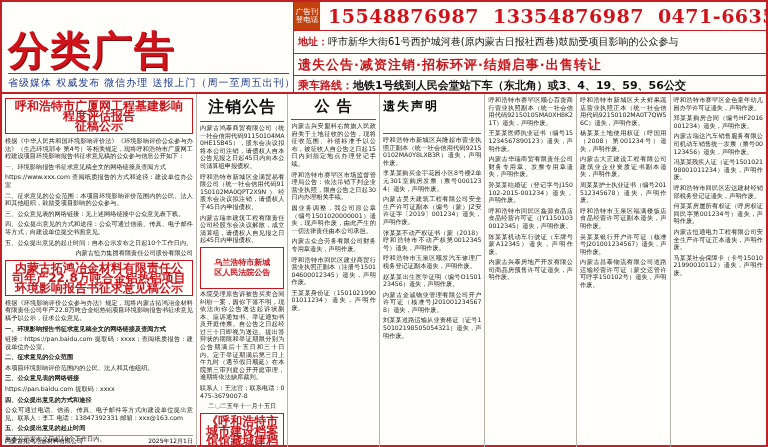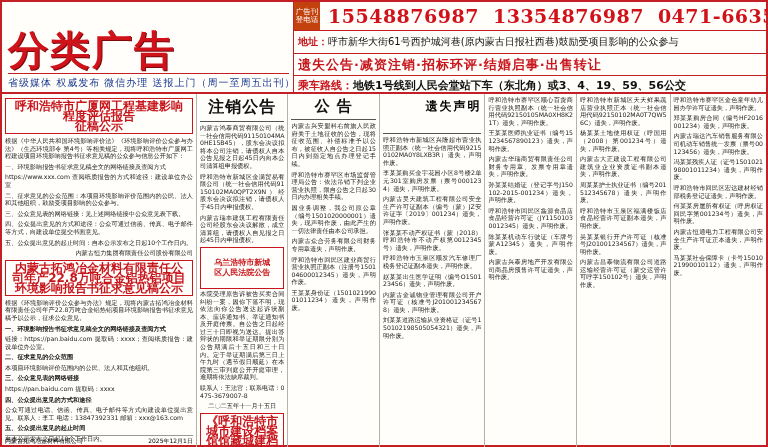--- a/index.html
+++ b/index.html
@@ -167,21 +167,21 @@
     font-size:7px;line-height:8.5px;font-weight:bold;margin:2px 0 1px;
   }
   .footline{
     position:absolute;bottom:2px;left:3px;right:3px;
     font-size:6px;line-height:8px;
     display:flex;justify-content:space-between;
     border-top:1px solid #999;
     padding-top:1px;
   }
   .notice-title{
-    text-align:right;font-weight:bold;font-size:12px;
+    text-align:left;font-weight:bold;font-size:12px;
     letter-spacing:2px;margin:2px 0 18px;
     font-family:"DejaVu Serif","Liberation Serif",serif;
   }
 </style>
 </head>
 <body>
 
 <div class="page">
 
   <div class="masthead">

